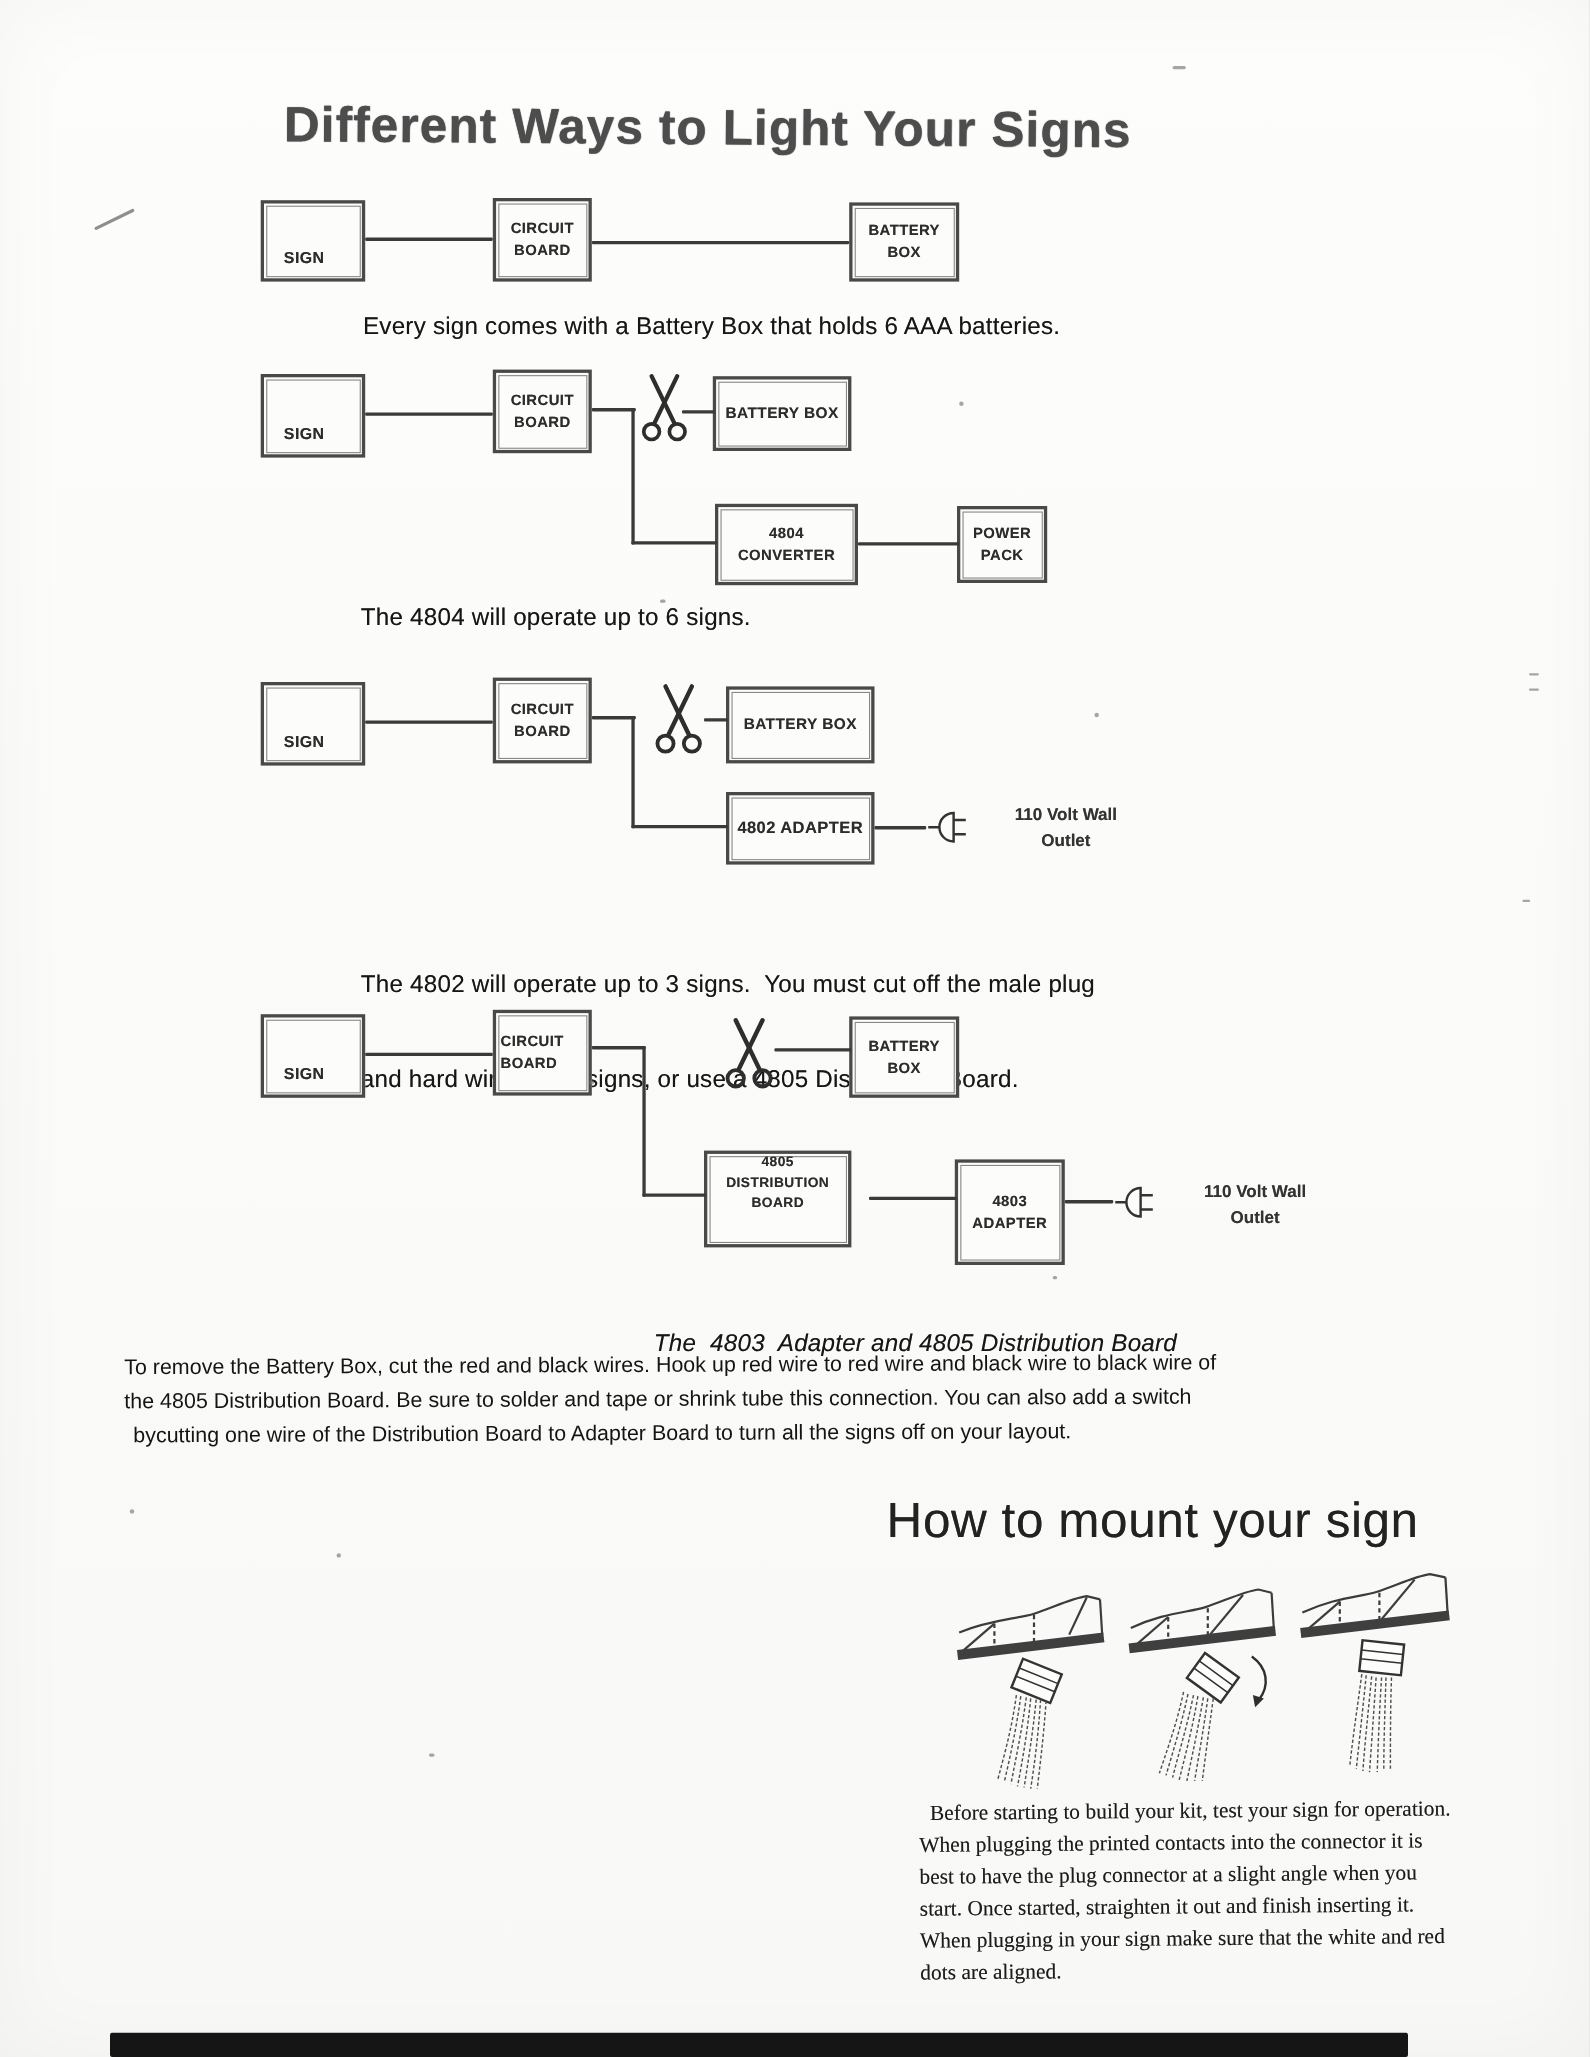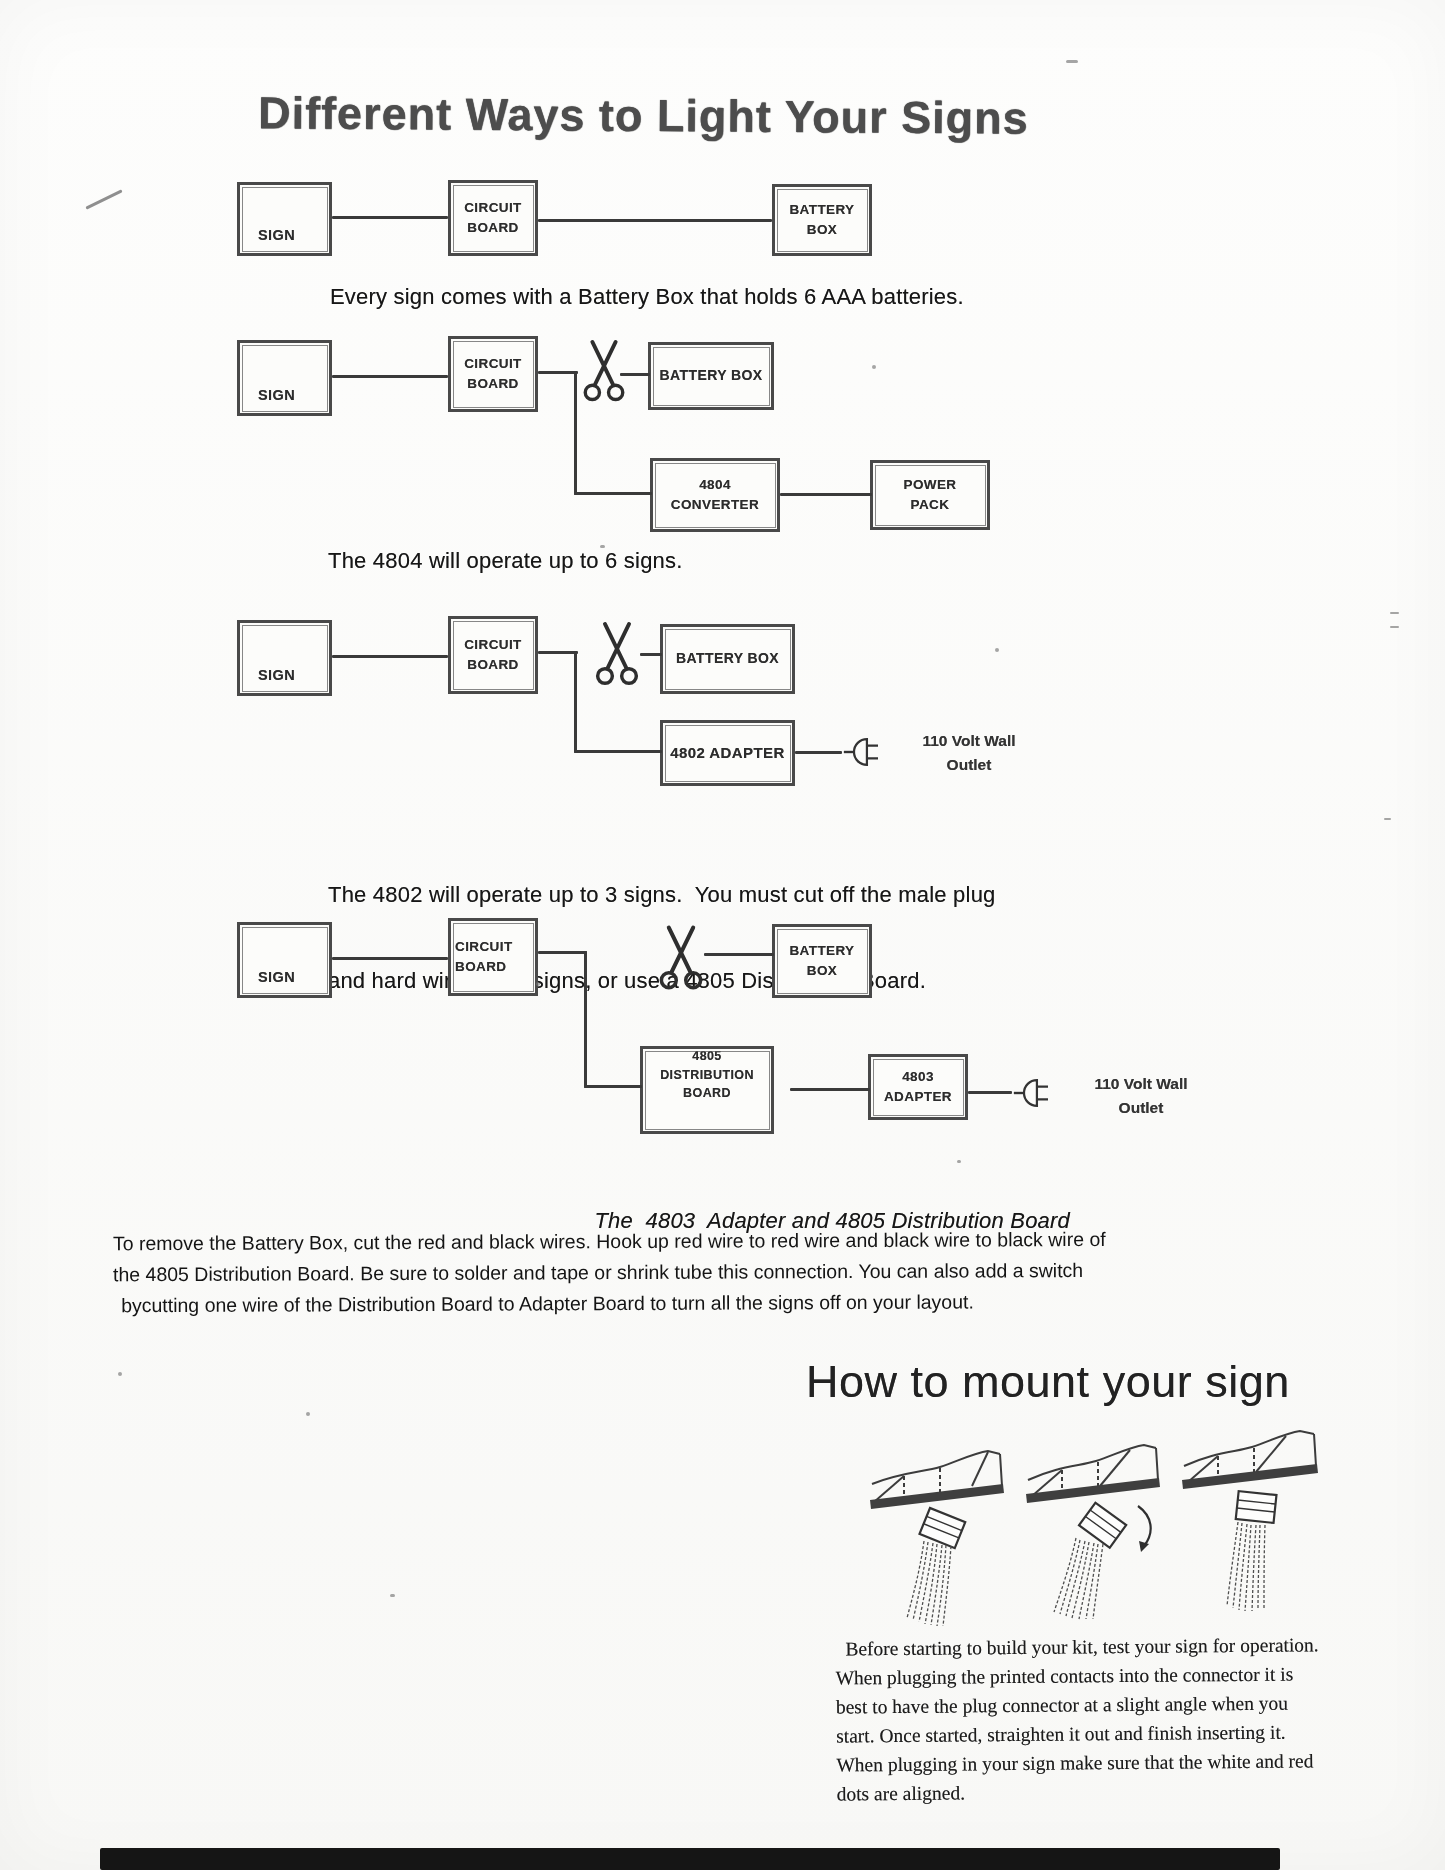--- a/index.html
+++ b/index.html
@@ -103,21 +103,21 @@
       <circle cx="8" cy="42" r="5.5" fill="none" stroke="#2e2e2e" stroke-width="2.6"></circle>
     </svg>
   </div>
   <div class="box" style="left:648px;top:342px;width:126px;height:68px">
     <span style="font-size:14px">BATTERY BOX</span>
   </div>
   <div class="box" style="left:650px;top:458px;width:130px;height:74px">
     <span>4804</span>
     <span>CONVERTER</span>
   </div>
-  <div class="box" style="left:870px;top:460px;width:120px;height:70px">
+  <div class="box" style="left:870px;top:460px;width:82px;height:70px">
     <span>POWER</span>
     <span>PACK</span>
   </div>
   <div class="wire" style="left:332px;top:375px;width:116px;height:3px"></div>
   <div class="wire" style="left:538px;top:371px;width:40px;height:3px"></div>
   <div class="wire" style="left:574px;top:371px;width:3px;height:124px"></div>
   <div class="wire" style="left:574px;top:492px;width:78px;height:3px"></div>
   <div class="wire" style="left:620px;top:373px;width:30px;height:3px"></div>
   <div class="wire" style="left:780px;top:493px;width:92px;height:3px"></div>
 
@@ -184,21 +184,21 @@
   </div>
   <div class="box" style="left:772px;top:924px;width:100px;height:74px">
     <span>BATTERY</span>
     <span>BOX</span>
   </div>
   <div class="box stack-top" style="left:640px;top:1046px;width:134px;height:88px">
     <span style="font-size:12.5px;margin-top:-1px">4805</span>
     <span style="font-size:12.5px">DISTRIBUTION</span>
     <span style="font-size:12.5px">BOARD</span>
   </div>
-  <div class="box" style="left:868px;top:1054px;width:100px;height:66px">
+  <div class="box" style="left:868px;top:1054px;width:100px;height:96px">
     <span>4803</span>
     <span>ADAPTER</span>
   </div>
   <div class="icon" style="left:1012px;top:1075px">
     <svg width="48" height="36" viewBox="0 0 52 36">
       <path d="M2 18 L13 18" stroke="#333" stroke-width="2.6" fill="none"></path>
       <path d="M27 4 A 14 14 0 0 0 27 32 Z" fill="#fcfcfa" stroke="#333" stroke-width="2.4"></path>
       <path d="M27 11 L39 11 M27 25 L39 25" stroke="#333" stroke-width="2.4"></path>
     </svg>
   </div>

